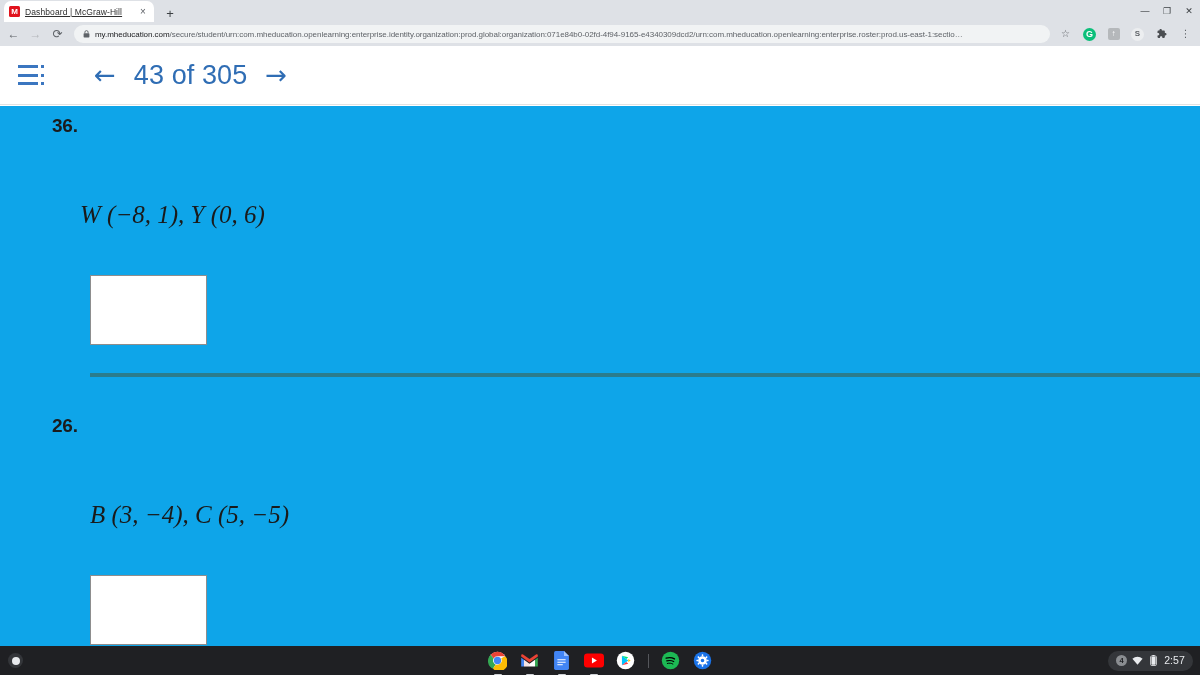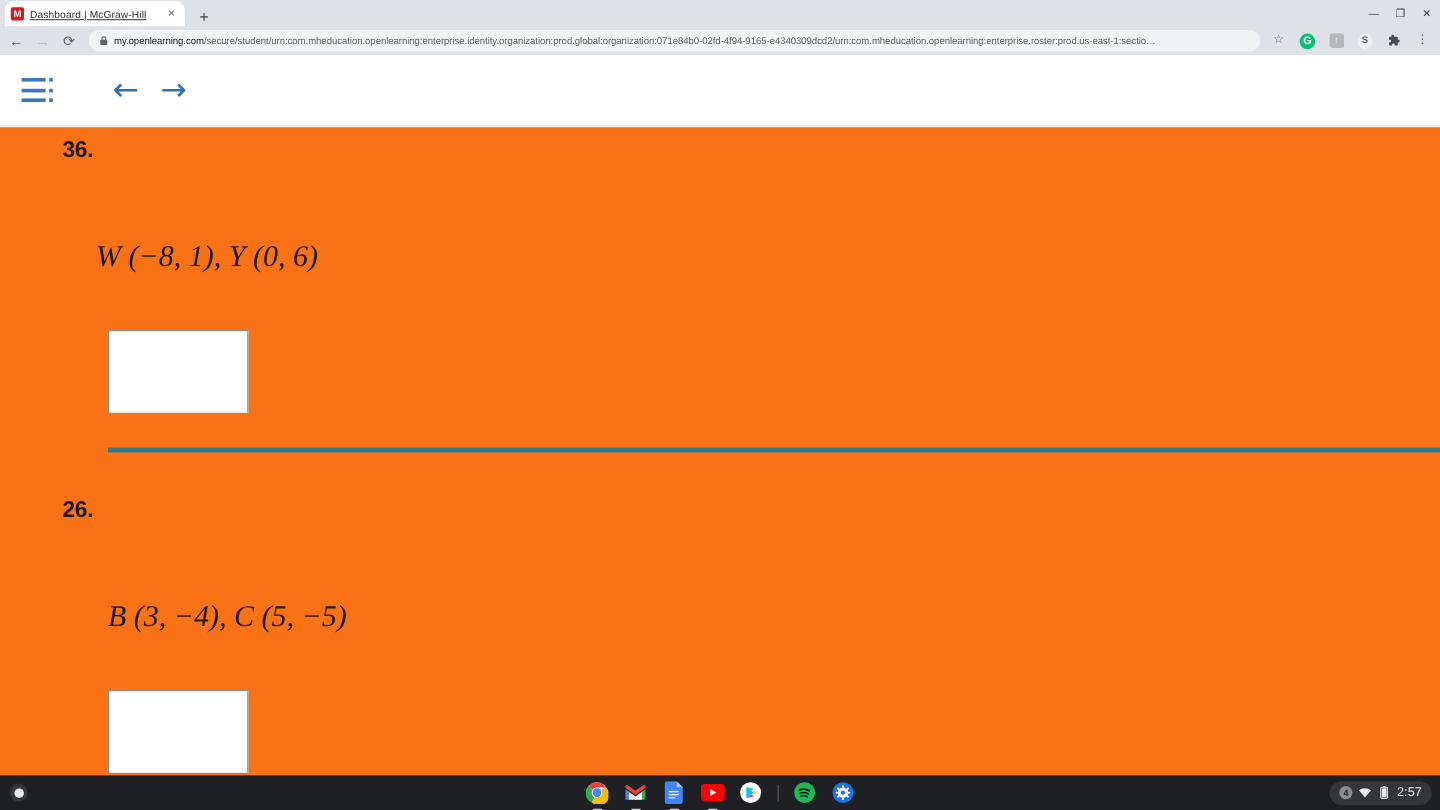--- a/index.html
+++ b/index.html
@@ -255,21 +255,21 @@
     font-weight: 400;
     white-space: nowrap;
   }
 
   
   .content {
     position: absolute;
     top: 106px; left: 0;
     width: 1200px;
     height: 540px;
-    background: #f97316;
+    background: #0ea5e9;
     overflow: hidden;
   }
 
   .problem { position: relative; }
 
   .problem-number {
     font-size: 19px;
     font-weight: bold;
     color: #1b1b1b;
     font-family: "Liberation Sans", sans-serif;
@@ -409,21 +409,21 @@
       <div class="nav-icon disabled">→</div>
       <div class="nav-icon">⟳</div>
 
       <div class="omnibox">
         <span class="lock-icon">
           <svg width="7" height="8" viewBox="0 0 7 8" aria-hidden="true">
             <rect x="0.6" y="3.2" width="5.8" height="4.3" rx="0.7" fill="#5f6368"></rect>
             <path d="M1.9 3.3V2.2a1.6 1.6 0 0 1 3.2 0v1.1" fill="none" stroke="#5f6368" stroke-width="0.9"></path>
           </svg>
         </span>
-        <span class="url-text"><span class="host">my.openlearning.com</span><span>/secure/student/urn:com.mheducation.openlearning:enterprise.identity.organization:prod.global:organization:071e84b0-02fd-4f94-9165-e4340309dcd2/urn:com.mheducation.openlearning:enterprise.roster:prod.us-east-1:sectio…</span></span>
+        <span class="url-text"><span class="host">my.mheducation.com</span><span>/secure/student/urn:com.mheducation.openlearning:enterprise.identity.organization:prod.global:organization:071e84b0-02fd-4f94-9165-e4340309dcd2/urn:com.mheducation.openlearning:enterprise.roster:prod.us-east-1:sectio…</span></span>
       </div>
 
       <div class="tool-icon">☆</div>
       <div class="tool-icon">
           <span class="ext-green">G</span>
         </div>
       <div class="tool-icon">
           <span class="ext-gray">↑</span>
         </div>
       <div class="tool-icon">
@@ -449,20 +449,21 @@
           <span class="menu-dot"></span>
         </div>
       <div class="menu-row">
           <span class="menu-bar"></span>
           <span class="menu-dot"></span>
         </div>
     </div>
 
     <div class="pager">
       <span class="pager-arrow">←</span>
+      <span class="pager-label">43 of 305</span>
       <span class="pager-arrow">→</span>
     </div>
   </div>
 
   <div class="content">
 
     <div class="problem" style="position:absolute; top:9px; left:0; width:1200px;">
       <div class="problem-number" style="position:absolute; top:0; left:52px;">36.</div>
       <div class="problem-expression" style="position:absolute; top:86px; left:80px;">W (−8, 1), Y (0, 6)</div>
       <div class="answer-box" style="position:absolute; top:160px; left:90px;"></div>

